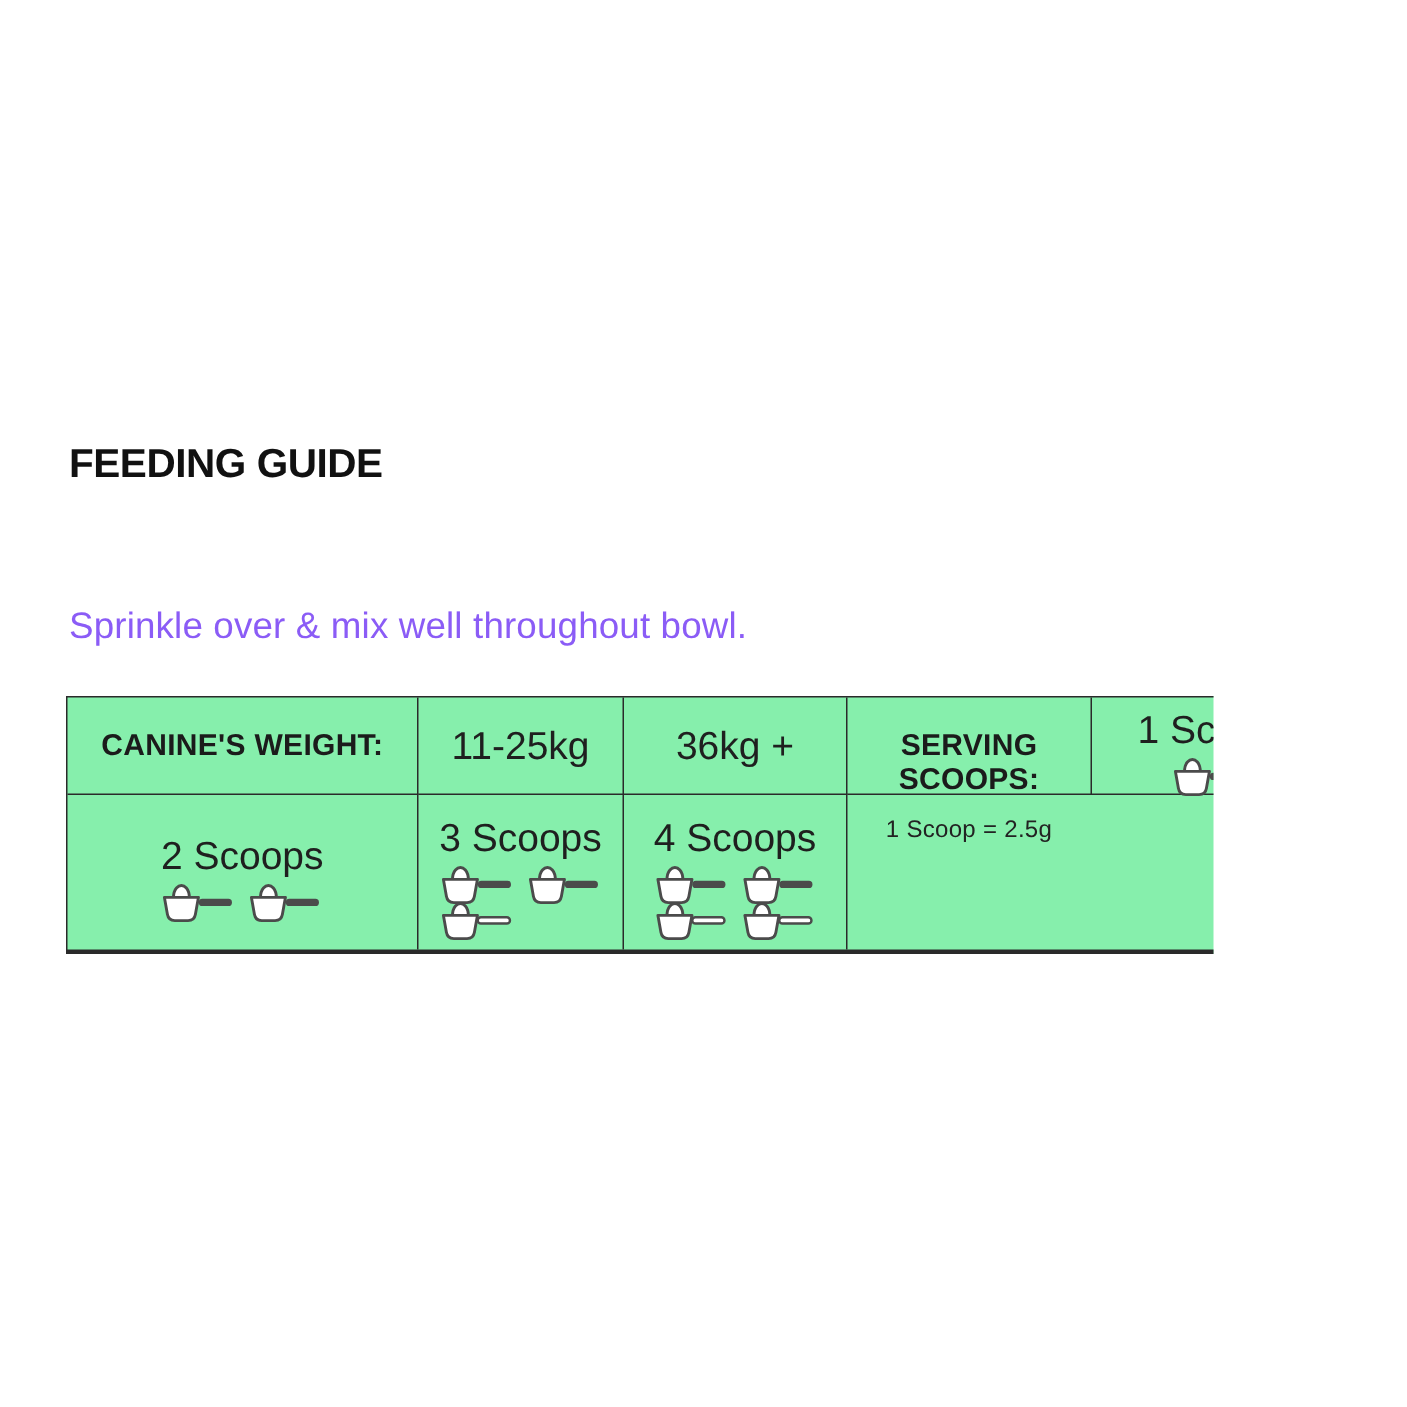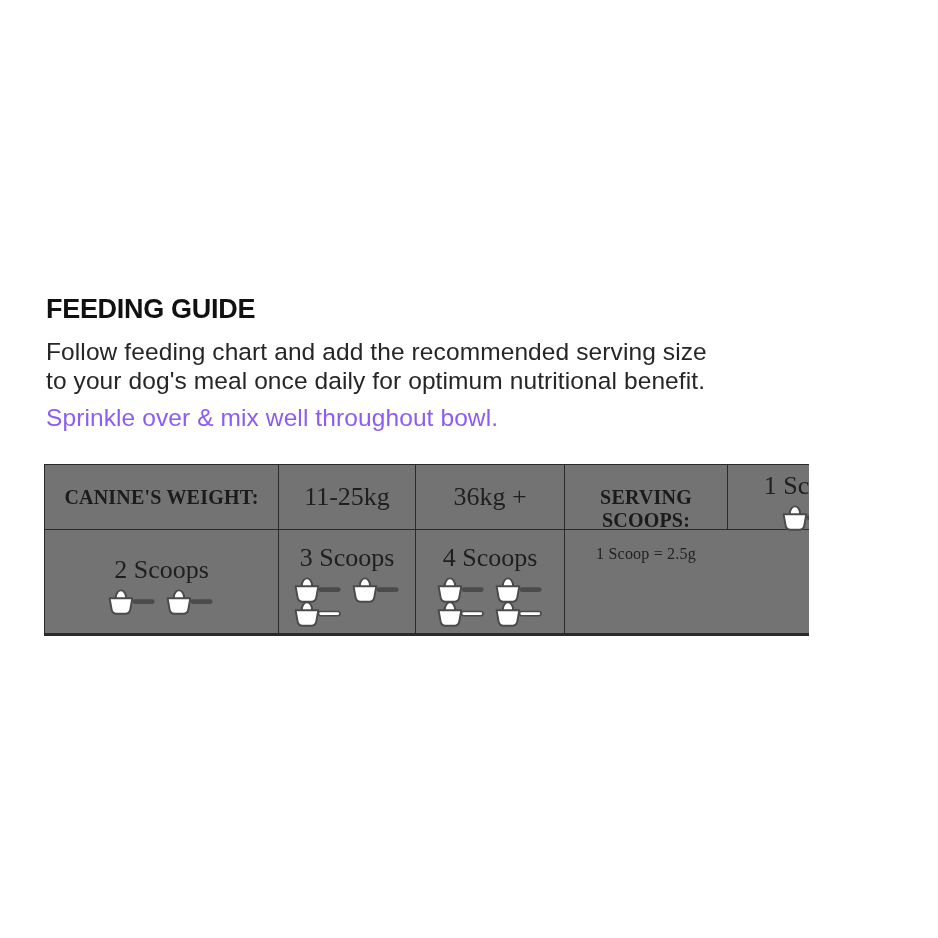--- a/index.html
+++ b/index.html
@@ -26,22 +26,21 @@
     font-size:24.5px;letter-spacing:0.1px;
     color:#8b5cf6;
   }
   .ftable{
     position:absolute;left:44px;top:464px;
     display:grid;
     grid-template-columns:234px 137px 149px 163px 156px;
     grid-template-rows:65px 103px;
     border:1.6px solid #2a2a2a;
     border-bottom-width:3px;
-    background:#737373;
-    font-family:Liberation Serif, serif;
+    background:#86efac;
   }
   .cell{
     border-right:1.6px solid #2a2a2a;
     border-bottom:1.6px solid #2a2a2a;
     display:flex;align-items:center;justify-content:center;
     box-sizing:border-box;
   }
   .cell:nth-child(5n){border-right:none;}
   .cell:nth-child(n+6){border-bottom:none;}
   .row-label{
@@ -67,24 +66,20 @@
   .scoop-row + .scoop-row{margin-top:-2px;}
   .scoop{display:inline-flex;line-height:0;}
 </style>
 </head>
 <body>
 
 <div class="canvas">
 
   <div class="heading">FEEDING GUIDE</div>
 
-  <div class="intro">
-    <div>Follow feeding chart and add the recommended serving size</div>
-    <div>to your dog's meal once daily for optimum nutritional benefit.</div>
-  </div>
 
   <div class="note">Sprinkle over &amp; mix well throughout bowl.</div>
 
   <div class="ftable">
 
     <div class="cell">
       <span class="row-label">CANINE'S WEIGHT:</span>
     </div>
     <div class="cell">
       <span class="weight-val">11-25kg</span>

